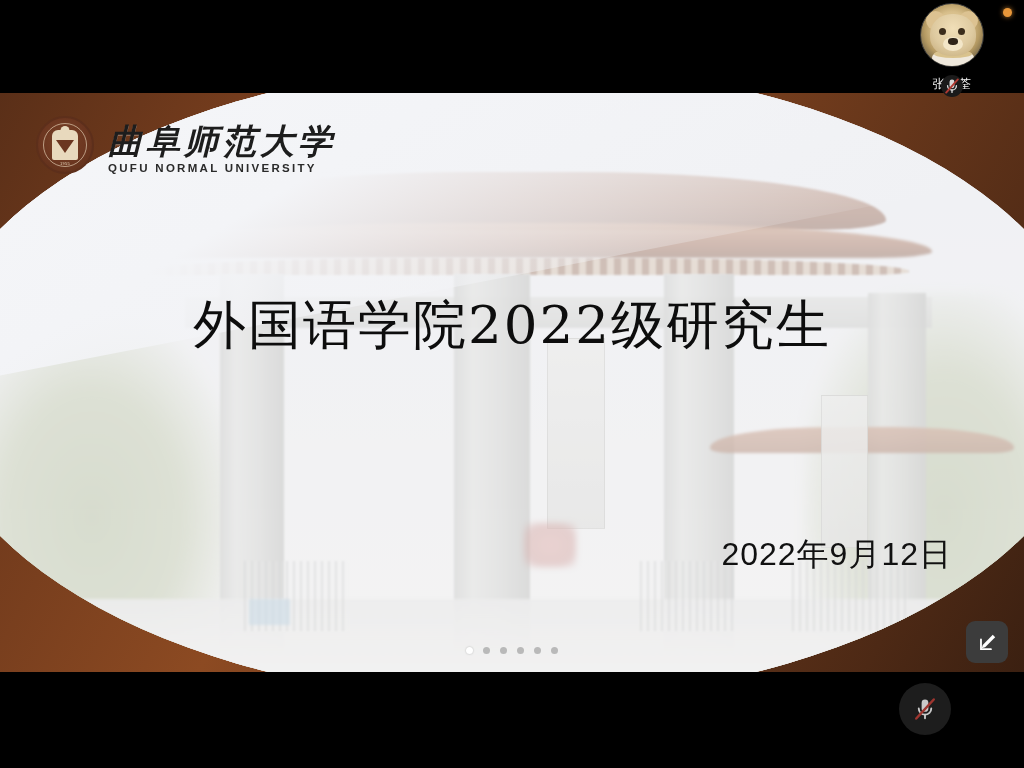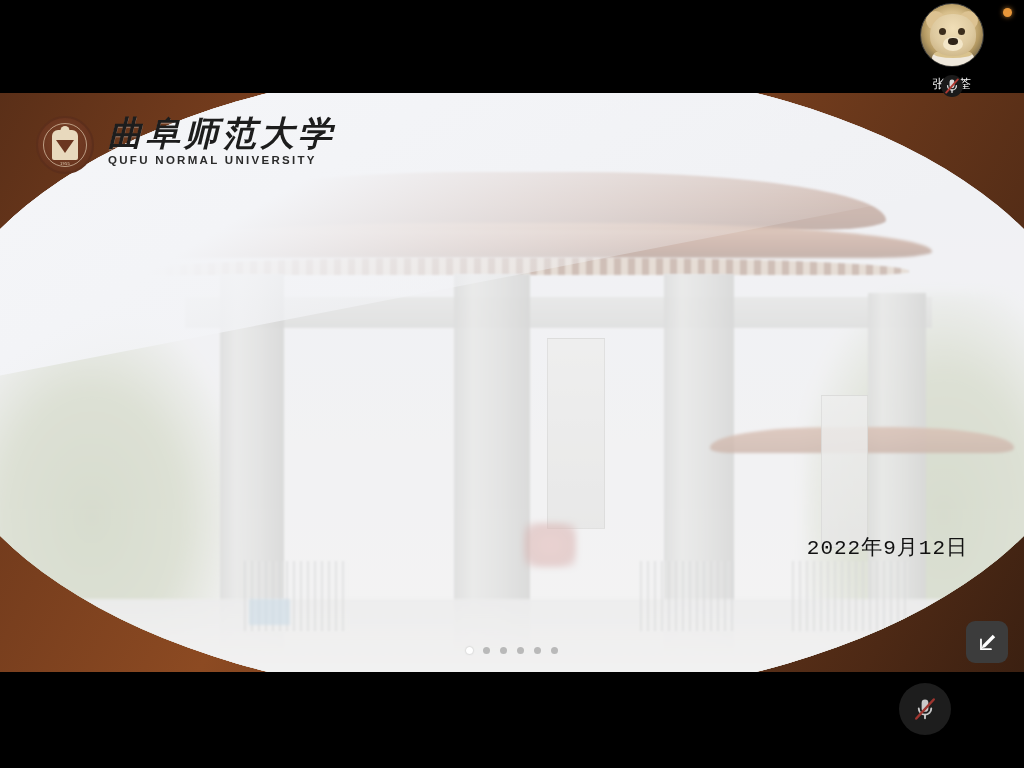--- a/index.html
+++ b/index.html
@@ -336,21 +336,21 @@
     z-index: 8;
     pointer-events: none;
   }
 
   
   .logo {
     position: absolute;
     left: 36px;
     top: 23px;
     display: flex;
-    align-items: flex-start;
+    align-items: flex-end;
     gap: 14px;
     z-index: 14;
   }
   .seal {
     position: relative;
     width: 58px; height: 58px;
     border-radius: 50%;
     background: radial-gradient(circle at 48% 42%, #7a4227 0%, #6b3620 55%, #51281580 100%);
     border: 2px solid #5d2f1b;
     display: flex;
@@ -431,25 +431,25 @@
     font-family: "DejaVu Serif", serif;
     font-size: 53px;
     line-height: 68px;
     font-weight: 500;
     color: #0d0d0d;
     letter-spacing: 2px;
   }
 
   .date-line {
     position: absolute;
-    right: 56px;
+    right: 72px;
     top: 440px;
     z-index: 14;
-    font-family: Liberation Mono, monospace;
-    font-size: 21px;
+    font-family: Liberation Sans, sans-serif;
+    font-size: 32px;
     color: #111;
     letter-spacing: 1px;
   }
 
   
   .dots {
     position: absolute;
     left: 0;
     bottom: 18px;
     width: 1024px;
@@ -544,20 +544,21 @@
           </div>
           <div class="seal-year">1955</div>
         </div>
         <div class="logo-text">
           <div class="logo-cn">曲阜师范大学</div>
           <div class="logo-en">QUFU NORMAL UNIVERSITY</div>
         </div>
       </div>
 
       <div class="title-block">
+        <div class="title-line">外国语学院2022级研究生</div>
       </div>
 
       <div class="date-line">2022年9月12日</div>
 
       <div class="dots">
         <div class="dot active"></div>
         <div class="dot"></div>
         <div class="dot"></div>
         <div class="dot"></div>
         <div class="dot"></div>

